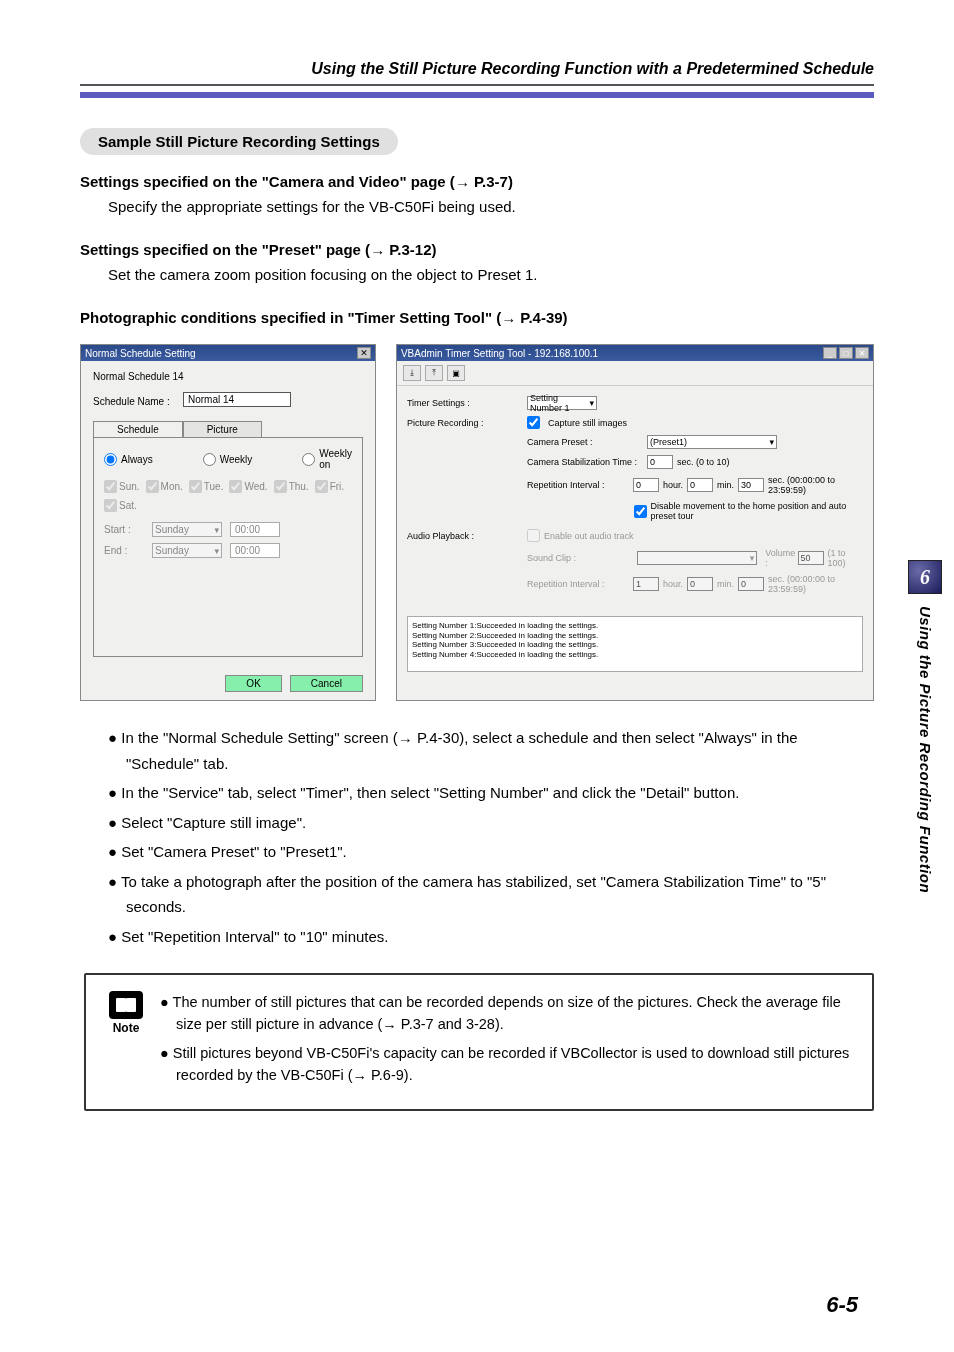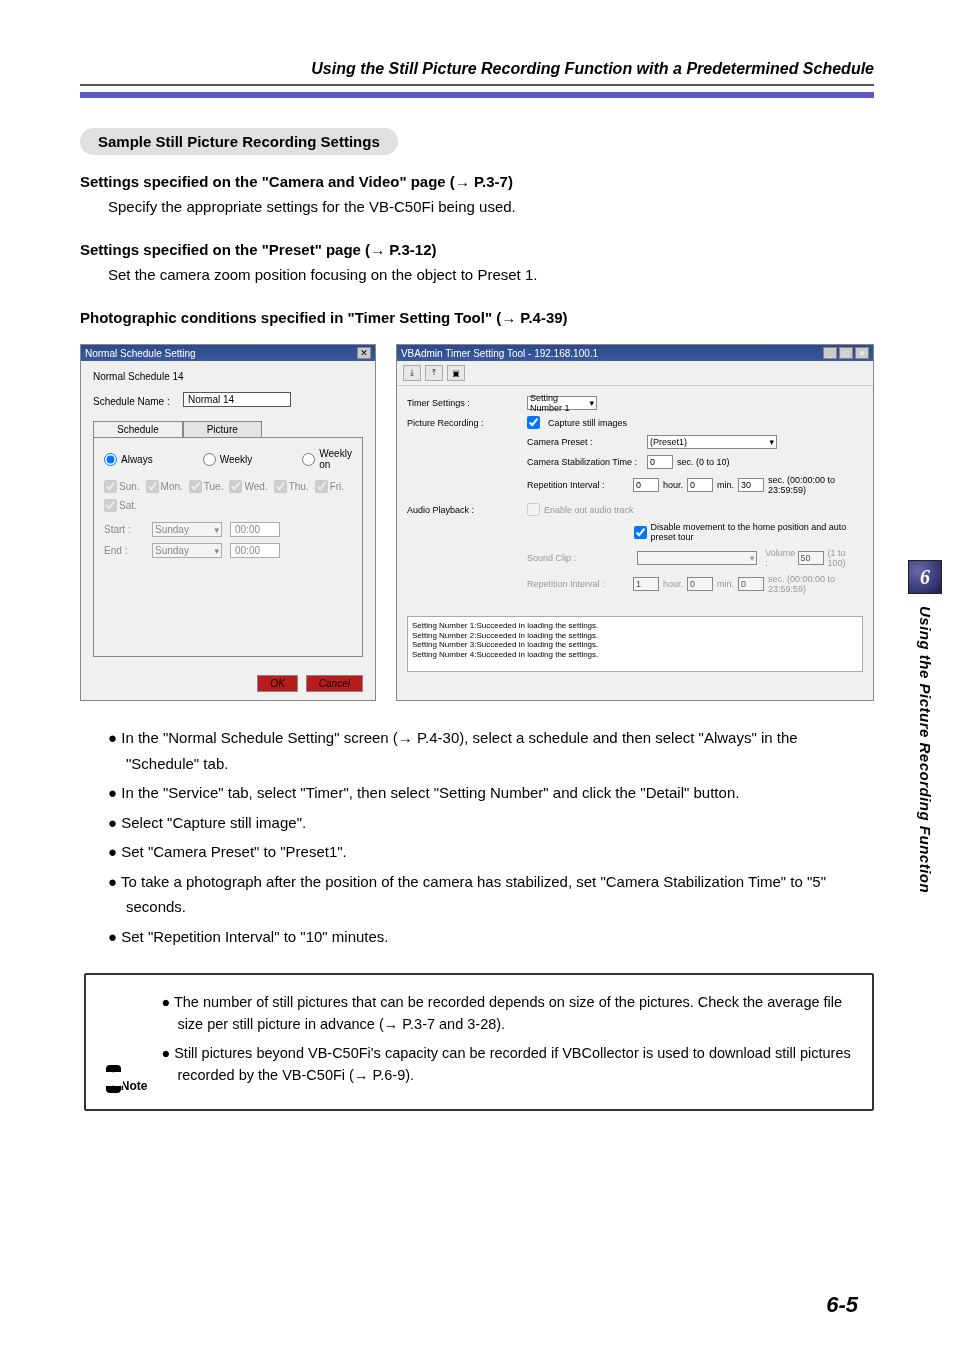--- a/index.html
+++ b/index.html
@@ -33,37 +33,37 @@
   .radio-row { display: flex; gap: 50px; margin-bottom: 10px; }
   .radio-item { display: flex; align-items: center; gap: 4px; }
   .radio-item input[type=radio]{ margin:0 }
   .checkbox-row { display: flex; gap: 6px; margin-bottom: 10px; flex-wrap: wrap; color:#888; }
   .checkbox-row label { display:flex; align-items:center; gap:2px;}
   .time-row { display: flex; align-items: center; margin-bottom: 6px; gap: 8px; color:#888; }
   .time-row .tl { width: 40px; }
   .small-select { border: 1px solid #aaa; background: #f4f4f4; padding: 1px 2px; font-size: 10px; color:#888; display:flex; align-items:center; justify-content:space-between; width:70px; }
   .small-time { border: 1px solid #aaa; background: #fff; padding: 1px 4px; font-size: 10px; color:#888; width:50px; }
   .dlg-buttons { display: flex; justify-content: flex-end; gap: 8px; padding: 8px 12px; }
-  .dlg-btn { border: 1px solid #888; background: #b91c1c; padding: 2px 12px; font-size: 10px; font-style: italic; }
+  .dlg-btn { border: 1px solid #888; background: #86efac; padding: 2px 20px; font-size: 10px; }
   .menubar { display: flex; gap: 8px; padding: 2px 6px; font-size: 10px; border-bottom: 1px solid #ccc; }
   .toolbar { display: flex; gap: 4px; padding: 4px 6px; border-bottom: 1px solid #ccc; }
   .tool-ico { width: 18px; height: 16px; border: 1px solid #aaa; background: #e8e8e8; display:flex; align-items:center; justify-content:center; font-size:8px;}
   .form-area { padding: 10px; font-size: 9px; }
   .form-line { display: flex; align-items: center; margin-bottom: 6px; }
   .form-lbl { width: 120px; color: #000; }
   .sub-lbl { width: 120px; margin-left: 120px; }
   .mini-input { border:1px solid #888; background:#fff; padding:0 2px; width:26px; height:14px; font-size:9px;}
   .mini-select { border:1px solid #888; background:#fff; padding:0 2px; width:130px; height:14px; font-size:9px; display:flex; justify-content:space-between; align-items:center;}
   .mini-select-sm { border:1px solid #888; background:#fff; padding:0 2px; width:70px; height:14px; font-size:9px; display:flex; justify-content:space-between; align-items:center;}
   .grey { color:#999; }
   .log-area { border:1px solid #aaa; background:#fff; margin:6px 10px 10px 10px; padding:4px; font-size:8px; line-height:1.2; min-height:56px;}
   .bullets { margin: 8px 0 8px 28px; font-size: 15px; line-height: 1.7; }
   .bullets li { list-style: none; text-indent: -18px; padding-left: 18px; margin-bottom: 4px;}
   .note-box { border: 2px solid #333; border-radius: 2px; margin: 24px 0 0 4px; padding: 16px 20px; display: flex; gap: 14px; }
-  .note-icon-wrap { display:flex; align-items:flex-end; min-width:40px;}
+  .note-icon-wrap { display:flex; flex-direction:column; align-items:center; min-width:40px;}
   .note-icon { width: 34px; height: 28px; background: #000; border-radius: 4px; position:relative; display:flex; align-items:center; justify-content:center;}
   .note-icon::before{ content:""; position:absolute; width:10px; height:14px; background:#fff; border-radius:1px; transform:translateX(-5px);}
   .note-icon::after{ content:""; position:absolute; width:10px; height:14px; background:#fff; border-radius:1px; transform:translateX(5px);}
   .note-label { font-weight: bold; font-size: 12px; margin-top:2px;}
   .note-body ul { list-style: none; font-size: 14.5px; line-height: 1.55; }
   .note-body li { text-indent: -16px; padding-left: 16px; margin-bottom: 6px; }
   .side-tab { position: absolute; right: 12px; top: 560px; display: flex; flex-direction: column; align-items: center; }
   .side-num-box { width: 34px; height: 34px; background: radial-gradient(circle at 30% 30%, #6a6aa8, #1b1b5a); border:1px solid #222; display:flex; align-items:center; justify-content:center; color:#fff; font-style:italic; font-weight:bold; font-size:20px; font-family: 'Times New Roman', serif;}
   .side-text { writing-mode: vertical-rl; font-style: italic; font-weight: bold; font-size: 15px; margin-top: 12px; letter-spacing: 0.5px;}
   .page-num { position: absolute; right: 96px; bottom: 34px; font-style: italic; font-weight: bold; font-size: 22px; }
@@ -222,32 +222,32 @@
         </div>
         <div class="form-line">
             <span class="sub-lbl">Repetition Interval :</span>
           <input class="mini-input" value="0" style="">
             <span style="margin:0 4px">hour.</span>
           <input class="mini-input" value="0" style="">
             <span style="margin:0 4px">min.</span>
           <input class="mini-input" value="30" style="">
             <span style="margin-left:4px">sec. (00:00:00 to 23:59:59)</span>
         </div>
+        <div class="form-line">
+            <span class="sub-lbl"></span>
+          <label style="display:flex;align-items:center;gap:4px;">
+              <input type="checkbox" checked="" style="">
+              <span>Disable movement to the home position and auto preset tour</span>
+            </label>
+        </div>
         <div class="form-line" style="margin-top:8px;">
           <span class="form-lbl">Audio Playback :</span>
           <label class="grey" style="display:flex;align-items:center;gap:4px;">
               <input type="checkbox" disabled="" style="">
               <span>Enable out audio track</span>
-            </label>
-        </div>
-        <div class="form-line">
-            <span class="sub-lbl"></span>
-          <label style="display:flex;align-items:center;gap:4px;">
-              <input type="checkbox" checked="" style="">
-              <span>Disable movement to the home position and auto preset tour</span>
             </label>
         </div>
         <div class="form-line grey">
             <span class="sub-lbl">Sound Clip :</span>
           <span class="mini-select" style="background:#f4f4f4">
               <span></span>
               <span class="chev">▾</span>
             </span>
           <span style="margin-left:8px">Volume :</span>
           <input class="mini-input" style="background: rgb(244, 244, 244);" disabled="" value="50">

